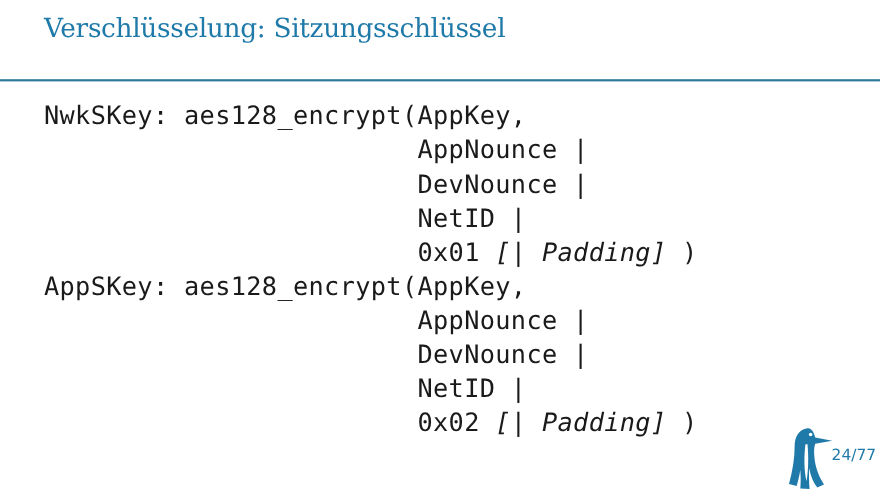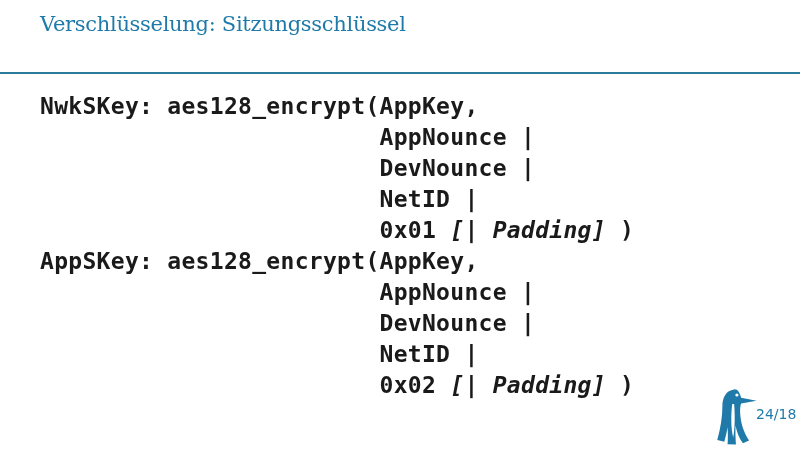--- a/index.html
+++ b/index.html
@@ -14,21 +14,21 @@
     background: #ffffff;
     overflow: hidden;
     font-family: "Liberation Sans", sans-serif;
   }
   #slide-title {
     position: absolute;
     left: 40px;
     top: 12px;
     margin: 0;
     font-family: "DejaVu Serif", serif;
-    font-size: 21px;
+    font-size: 24px;
     font-weight: normal;
     letter-spacing: -0.3px;
     color: var(--accent, #1F7AA9);
     white-space: nowrap;
   }
   #title-rule {
     position: absolute;
     left: 0;
     top: 72px;
     width: 800px;
@@ -39,21 +39,20 @@
     position: absolute;
     left: 40px;
     top: 91px;
     margin: 0;
     font-family: "DejaVu Sans Mono", monospace;
     font-size: 23px;
     line-height: 31px;
     letter-spacing: 0.3px;
     color: var(--code, #1A1A1A);
     white-space: pre;
-    font-weight: bold;
   }
   .code-line { white-space: pre; }
   .it { font-style: italic; margin-top: 16px; }
   #penguin-logo {
     position: absolute;
     left: 712px;
     top: 388px;
   }
   #page-number {
     position: absolute;
@@ -91,15 +90,15 @@
       C29.8,23 30,19 31,16.5
       L47.5,13.5
       L31,10.5
       C29.5,4.5 27,1 23.5,1.5 Z"></path>
     <circle cx="26.5" cy="7.5" r="1.7" fill="#ffffff"></circle>
     <path fill="#ffffff" d="M21.5,17
       C20,29 20,42 22.5,53
       C24.5,42 24.5,28 23.5,17 Z"></path>
   </svg>
 
-  <span id="page-number">24/18</span>
+  <span id="page-number">24/77</span>
 
 </div>
 
 </body></html>

